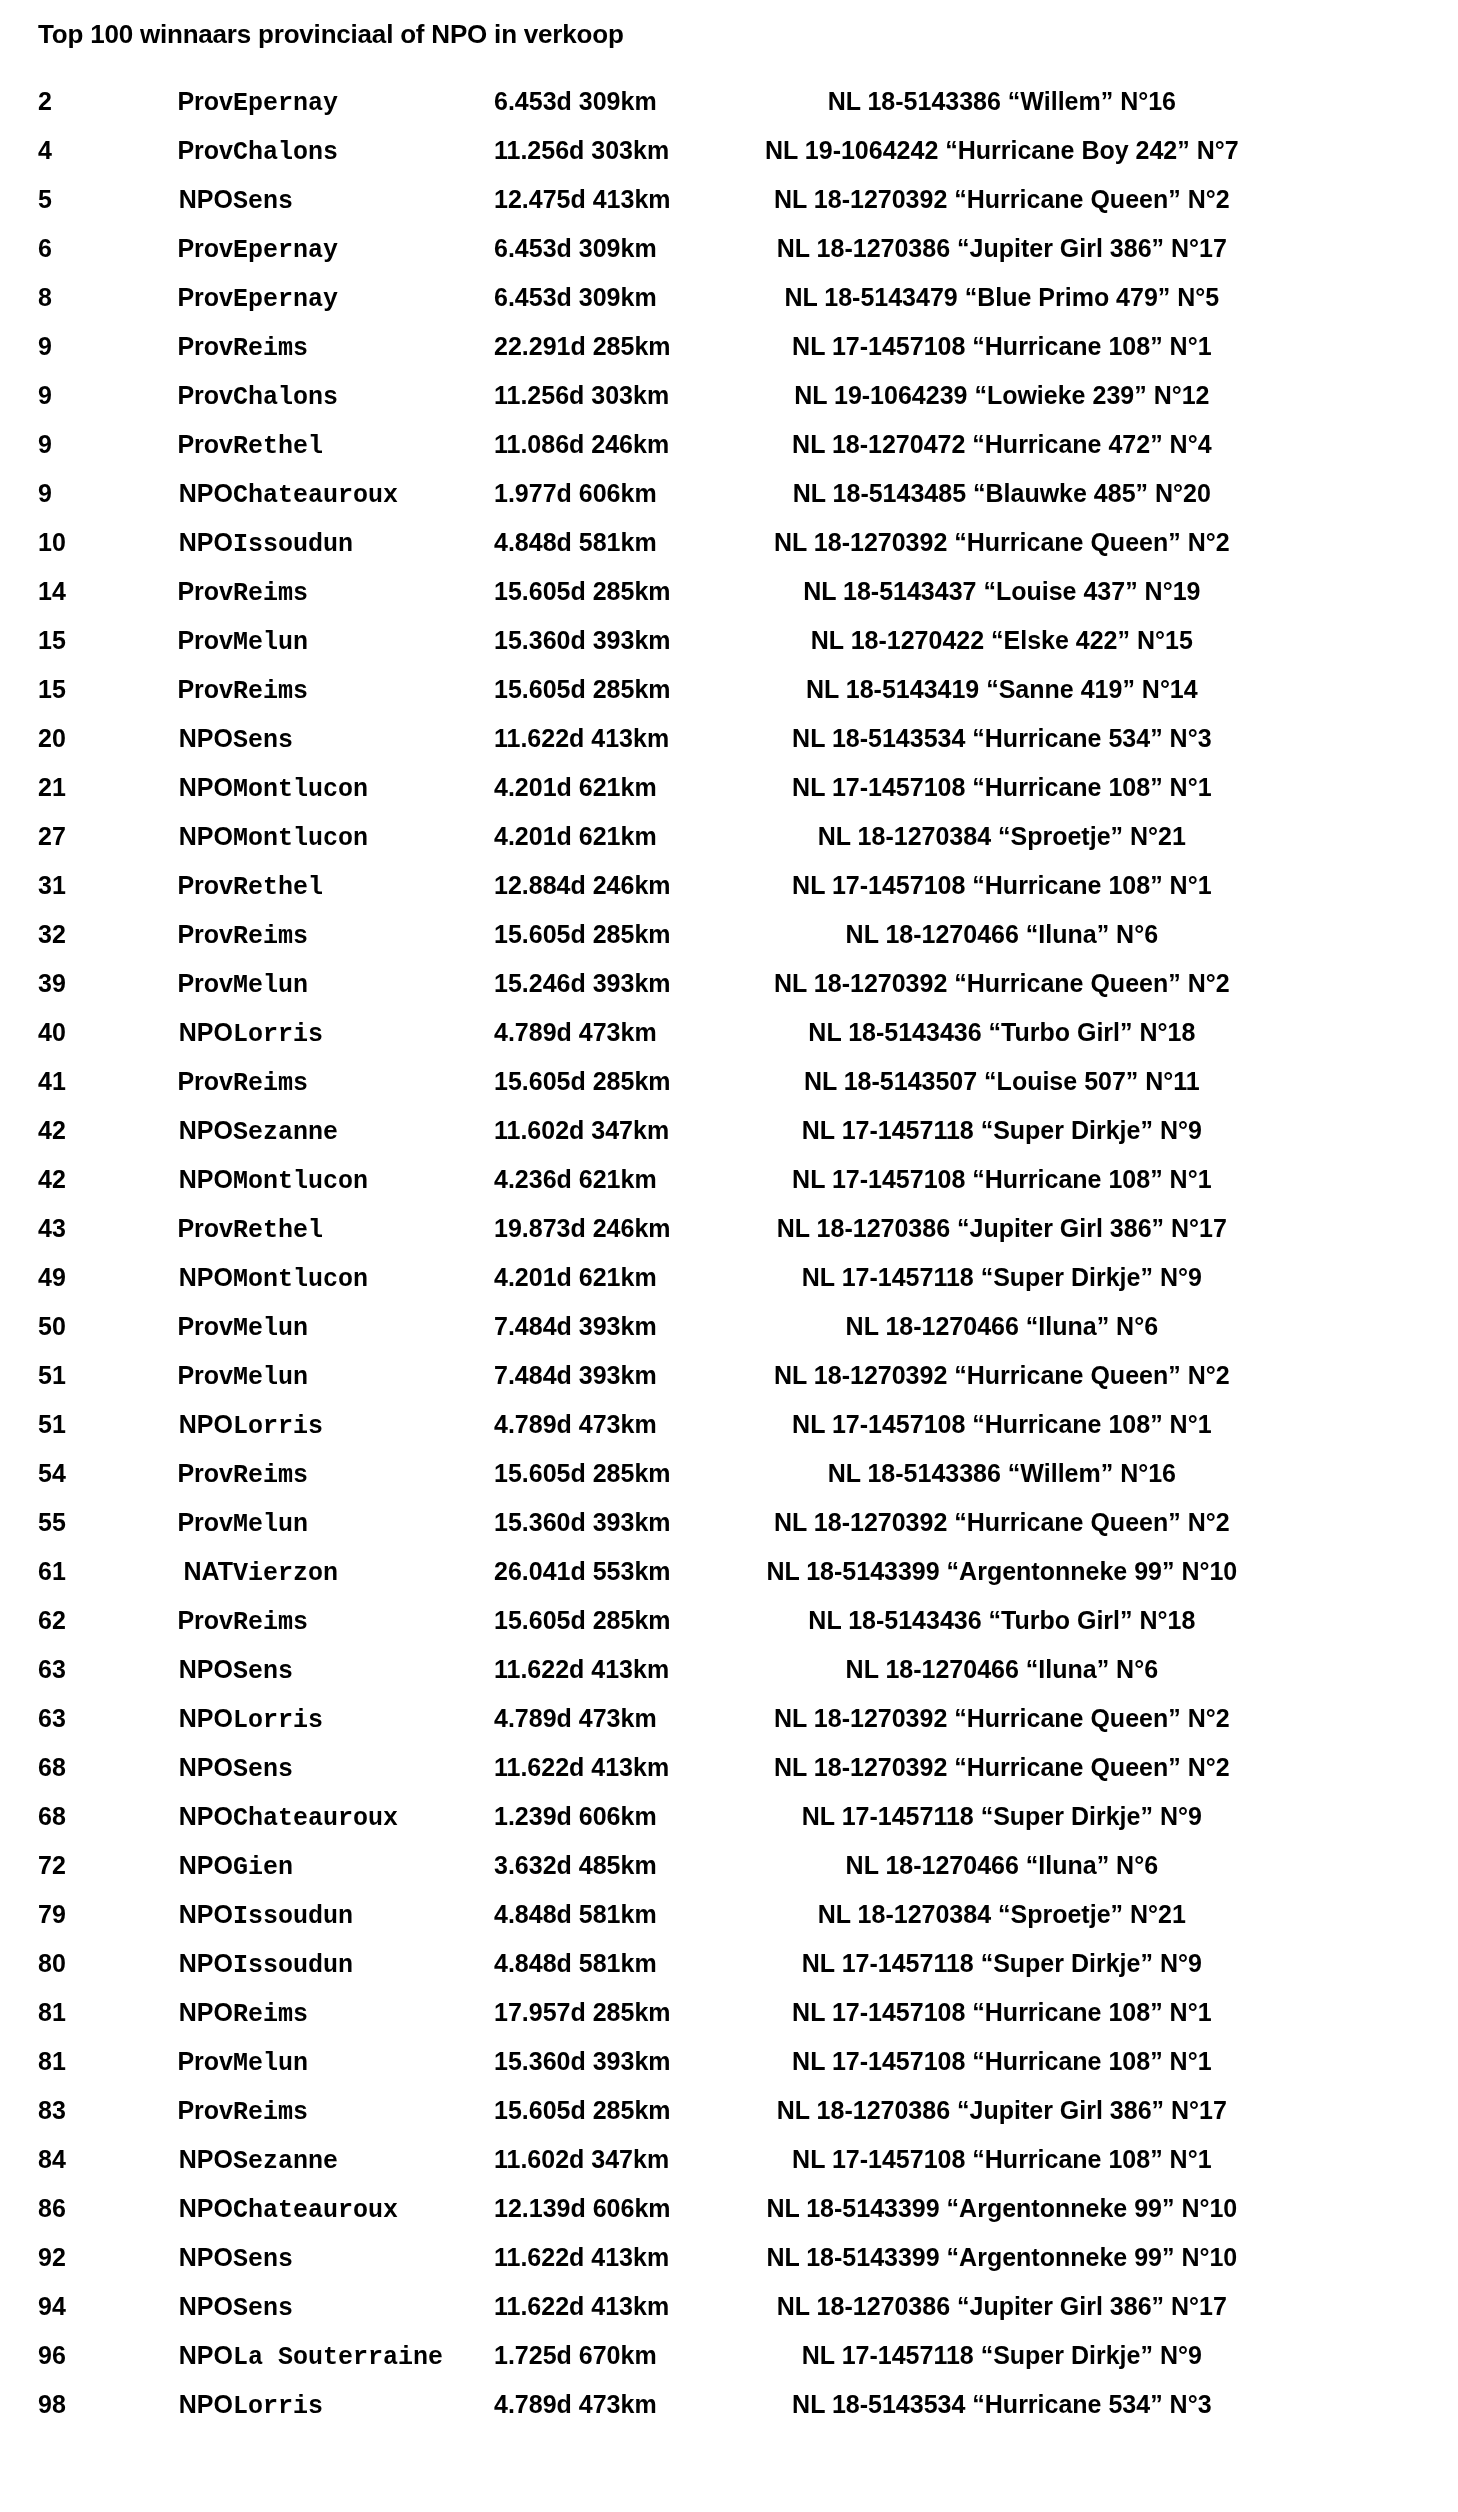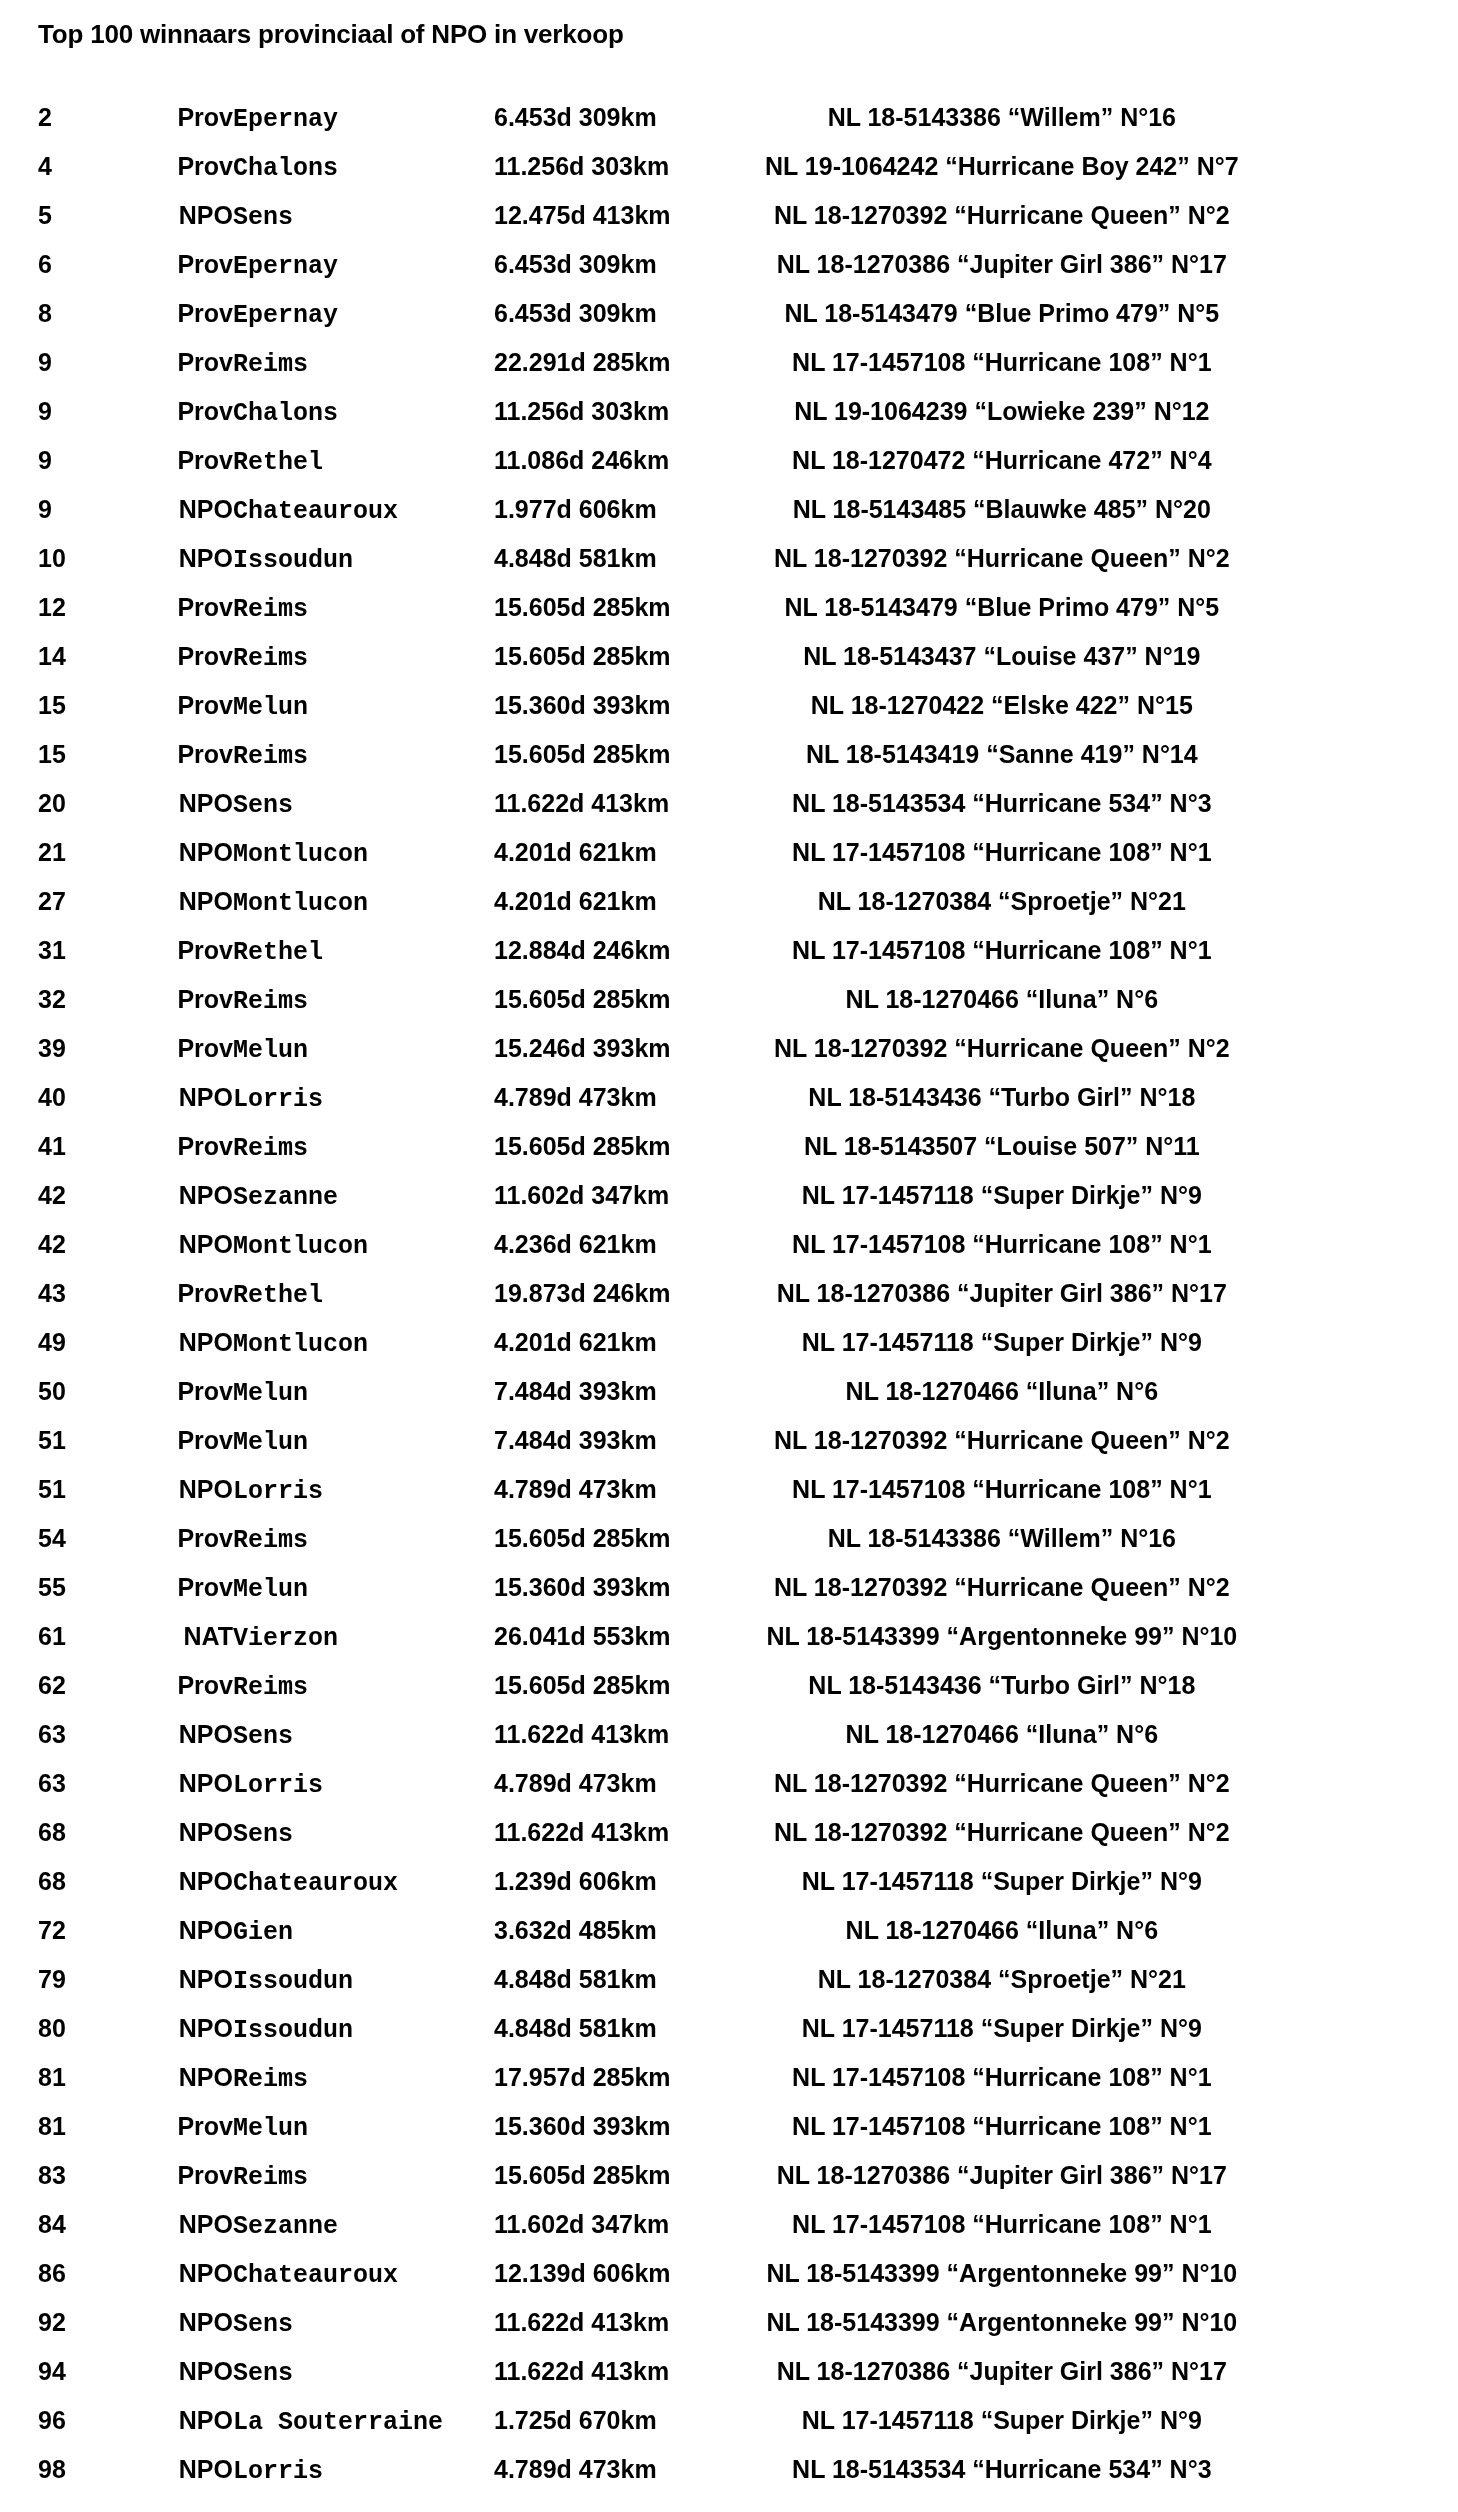--- a/index.html
+++ b/index.html
@@ -16,21 +16,21 @@
   .page {
     width: 1458px;
     box-sizing: border-box;
     padding: 19px 0 0 0;
   }
   .doc-title {
     font-size: 26px;
     font-weight: bold;
     padding-left: 38px;
     letter-spacing: -0.2px;
-    margin-bottom: 44px;
+    margin-bottom: 28px;
   }
   table.results {
     border-collapse: collapse;
     margin-left: 38px;
     font-size: 25px;
     font-weight: bold;
   }
   table.results td {
     padding: 0;
     line-height: 47px;
@@ -132,27 +132,20 @@
           <td class="c-pigeon">NL 18-5143485 “Blauwke 485” N°20</td>
         </tr>
         <tr>
           <td class="c-rank">10</td>
           <td class="c-cat">NPO</td>
           <td class="c-place">Issoudun</td>
           <td class="c-stat">4.848d 581km</td>
           <td class="c-pigeon">NL 18-1270392 “Hurricane Queen” N°2</td>
         </tr>
         <tr>
-          <td class="c-rank">12</td>
-          <td class="c-cat">Prov</td>
-          <td class="c-place">Reims</td>
-          <td class="c-stat">15.605d 285km</td>
-          <td class="c-pigeon">NL 18-5143479 “Blue Primo 479” N°5</td>
-        </tr>
-        <tr>
           <td class="c-rank">14</td>
           <td class="c-cat">Prov</td>
           <td class="c-place">Reims</td>
           <td class="c-stat">15.605d 285km</td>
           <td class="c-pigeon">NL 18-5143437 “Louise 437” N°19</td>
         </tr>
         <tr>
           <td class="c-rank">15</td>
           <td class="c-cat">Prov</td>
           <td class="c-place">Melun</td>

